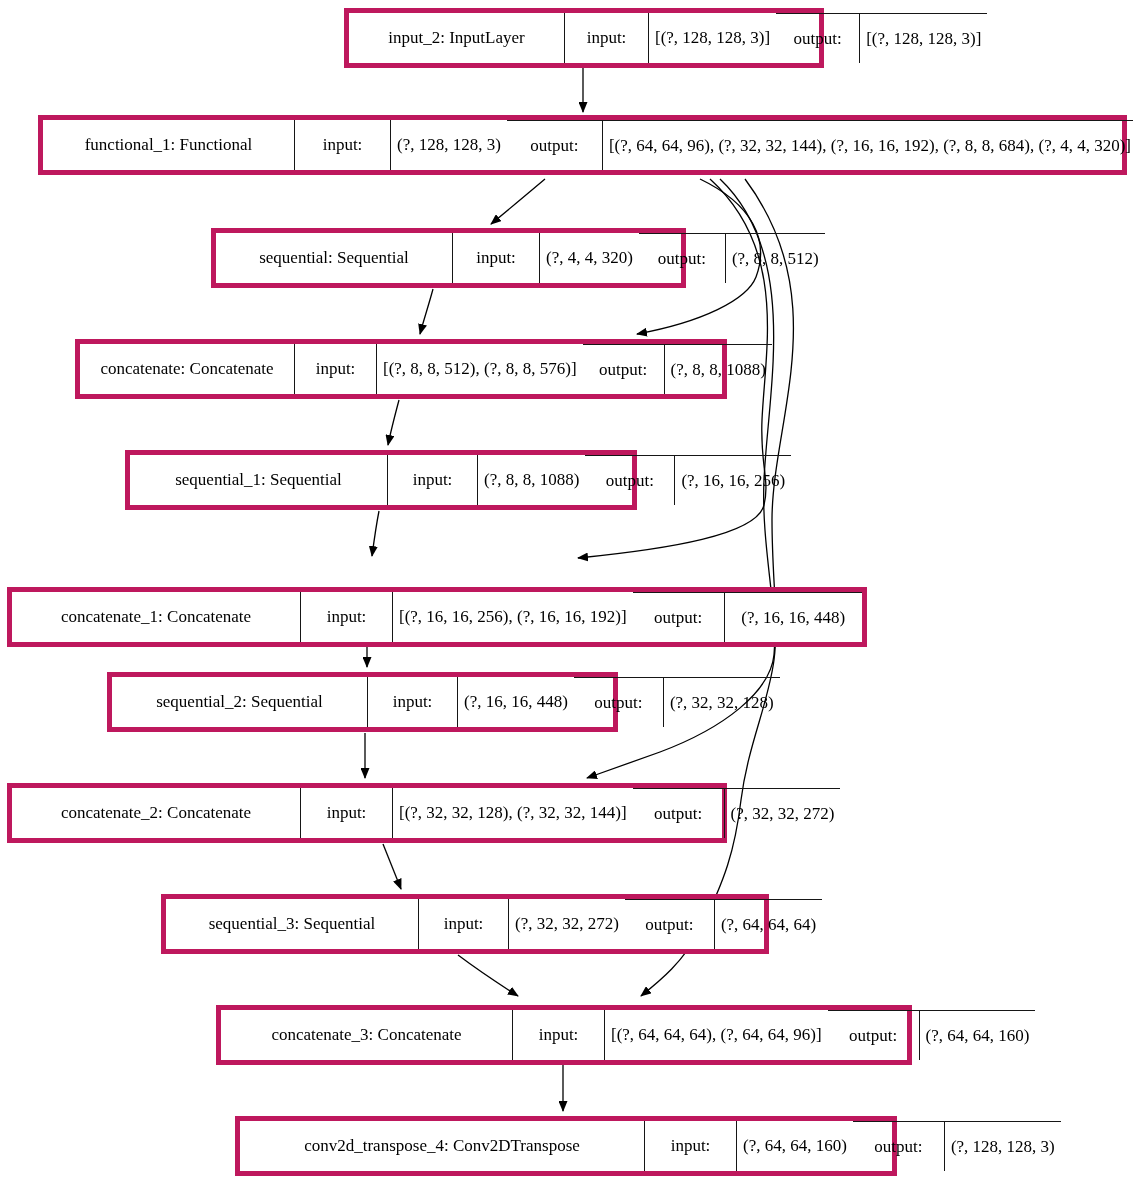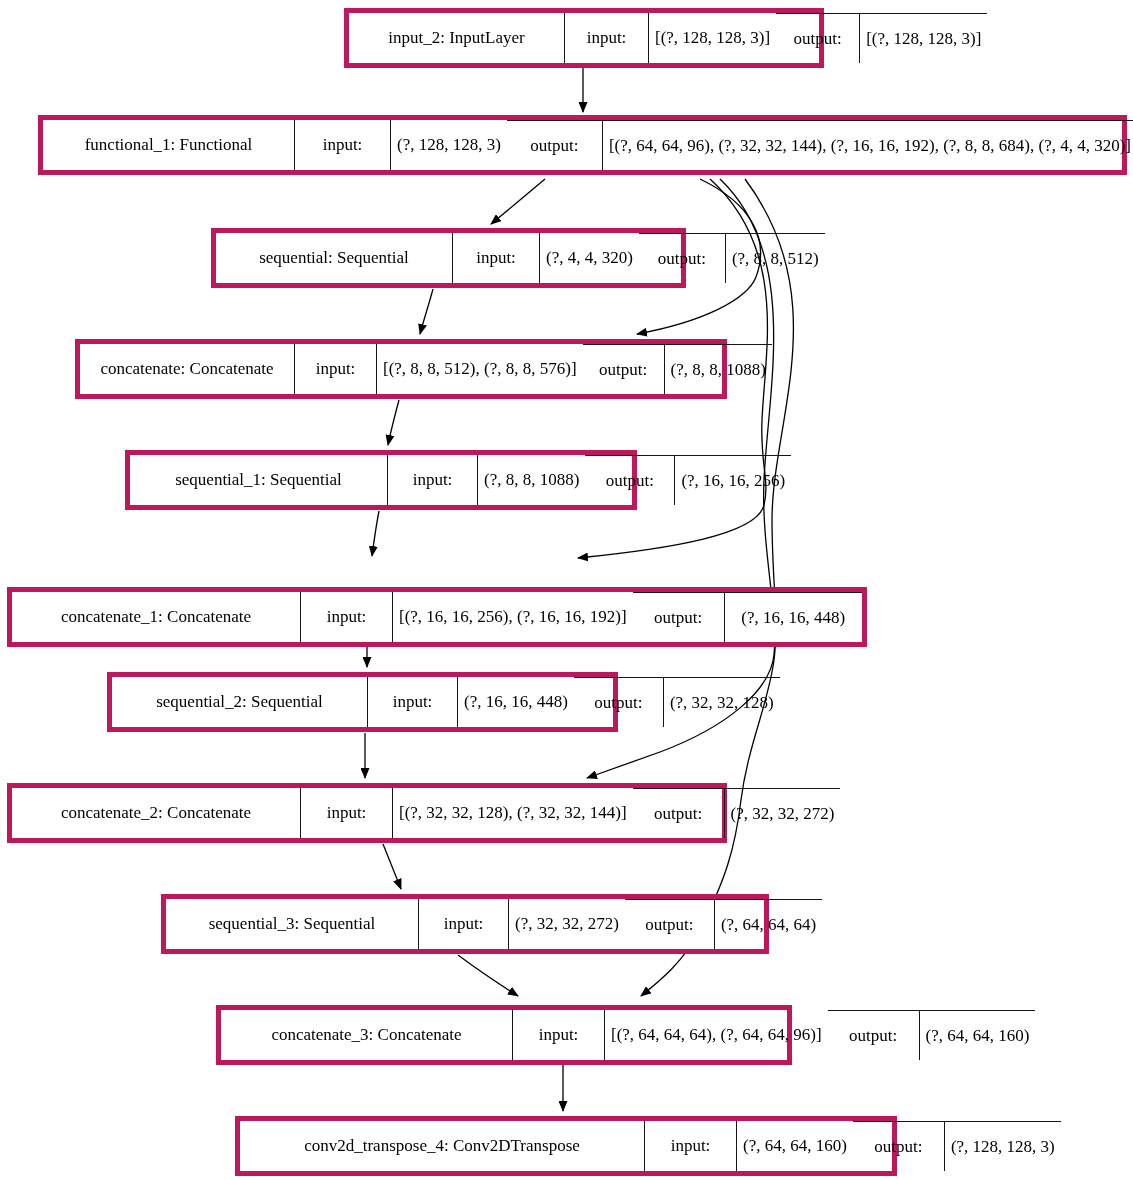--- a/index.html
+++ b/index.html
@@ -36,21 +36,21 @@
   
   #n0{left:344px;top:8px;width:480px;}   #n0 .name{width:216px;} #n0 .lab{width:84px;}
   #n1{left:38px;top:115px;width:1089px;} #n1 .name{width:252px;} #n1 .lab{width:96px;}
   #n2{left:211px;top:228px;width:475px;} #n2 .name{width:237px;} #n2 .lab{width:87px;}
   #n3{left:75px;top:339px;width:652px;}  #n3 .name{width:215px;} #n3 .lab{width:82px;}
   #n4{left:125px;top:450px;width:512px;} #n4 .name{width:258px;} #n4 .lab{width:90px;}
   #n5{left:7px;top:561px;width:860px;margin-top:26px;}   #n5 .name{width:289px;} #n5 .lab{width:92px;}
   #n6{left:107px;top:672px;width:511px;} #n6 .name{width:256px;} #n6 .lab{width:90px;}
   #n7{left:7px;top:783px;width:720px;}   #n7 .name{width:289px;} #n7 .lab{width:92px;}
   #n8{left:161px;top:894px;width:608px;} #n8 .name{width:253px;} #n8 .lab{width:90px;}
-  #n9{left:216px;top:1005px;width:576px;}#n9 .name{width:292px;} #n9 .lab{width:92px;}
+  #n9{left:216px;top:1005px;width:696px;}#n9 .name{width:292px;} #n9 .lab{width:92px;}
   #n10{left:235px;top:1116px;width:662px;}#n10 .name{width:405px;} #n10 .lab{width:92px;}
 </style>
 </head>
 <body>
 
 <div id="canvas">
 
   <svg id="edge-layer" viewBox="0 0 1133 1180" xmlns="http://www.w3.org/2000/svg">
     <defs>
       <marker id="arrow" markerWidth="11" markerHeight="9" refX="10" refY="4.5" orient="auto" markerUnits="userSpaceOnUse">

